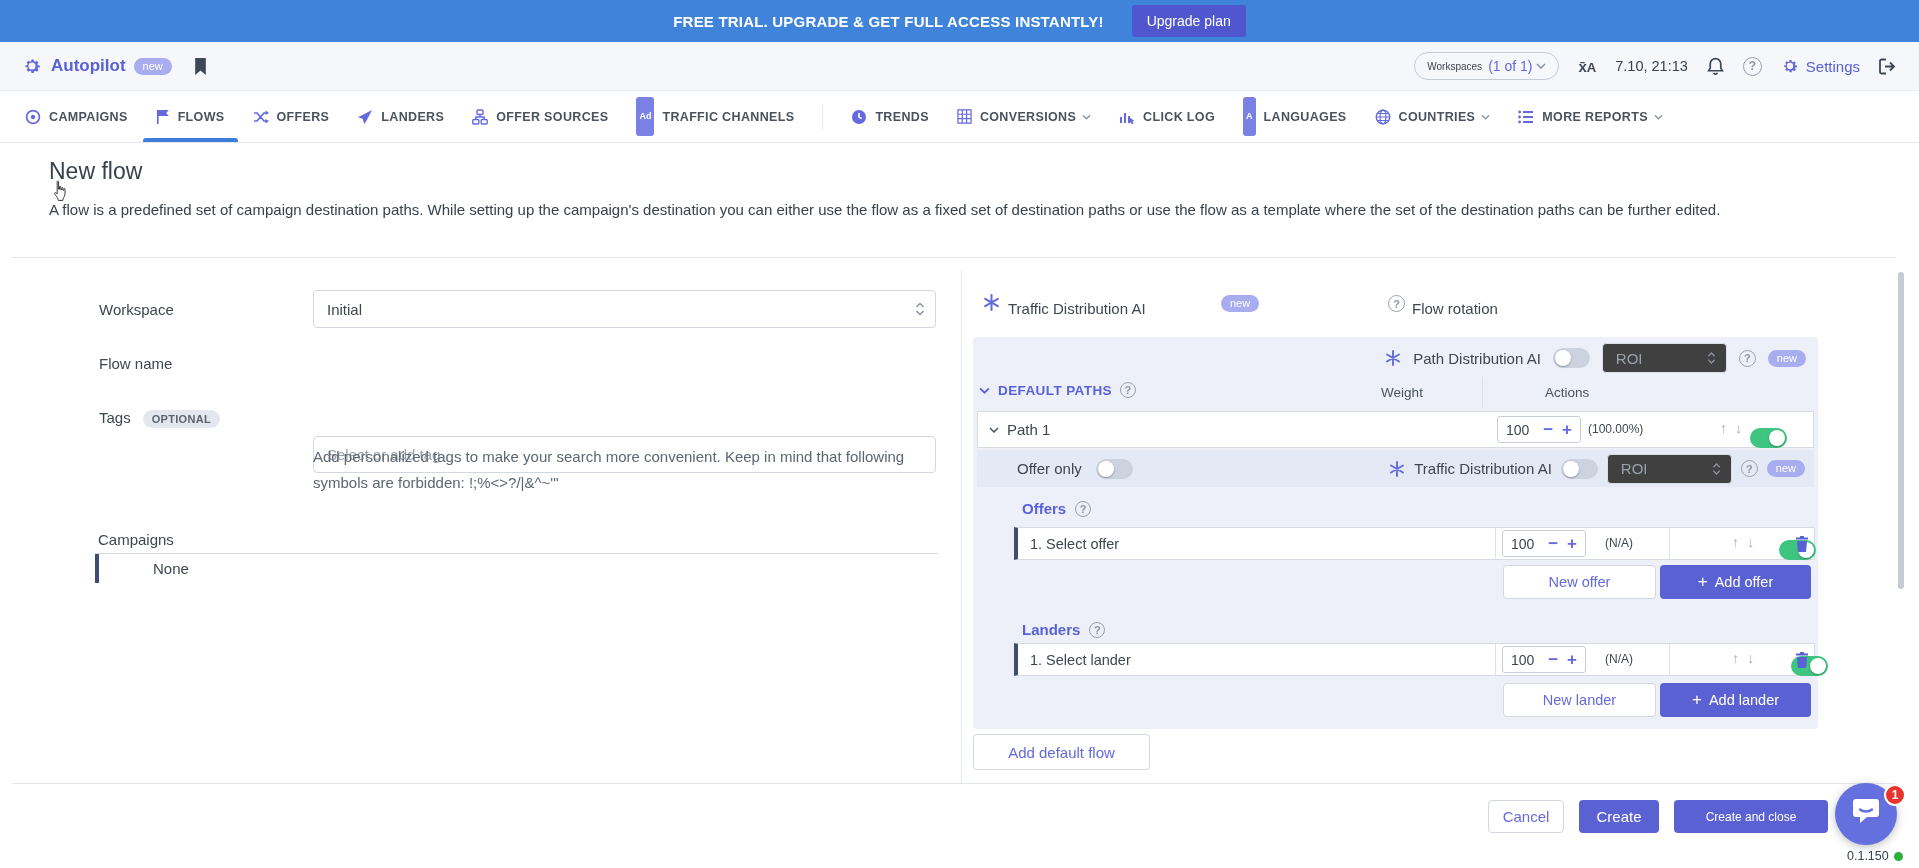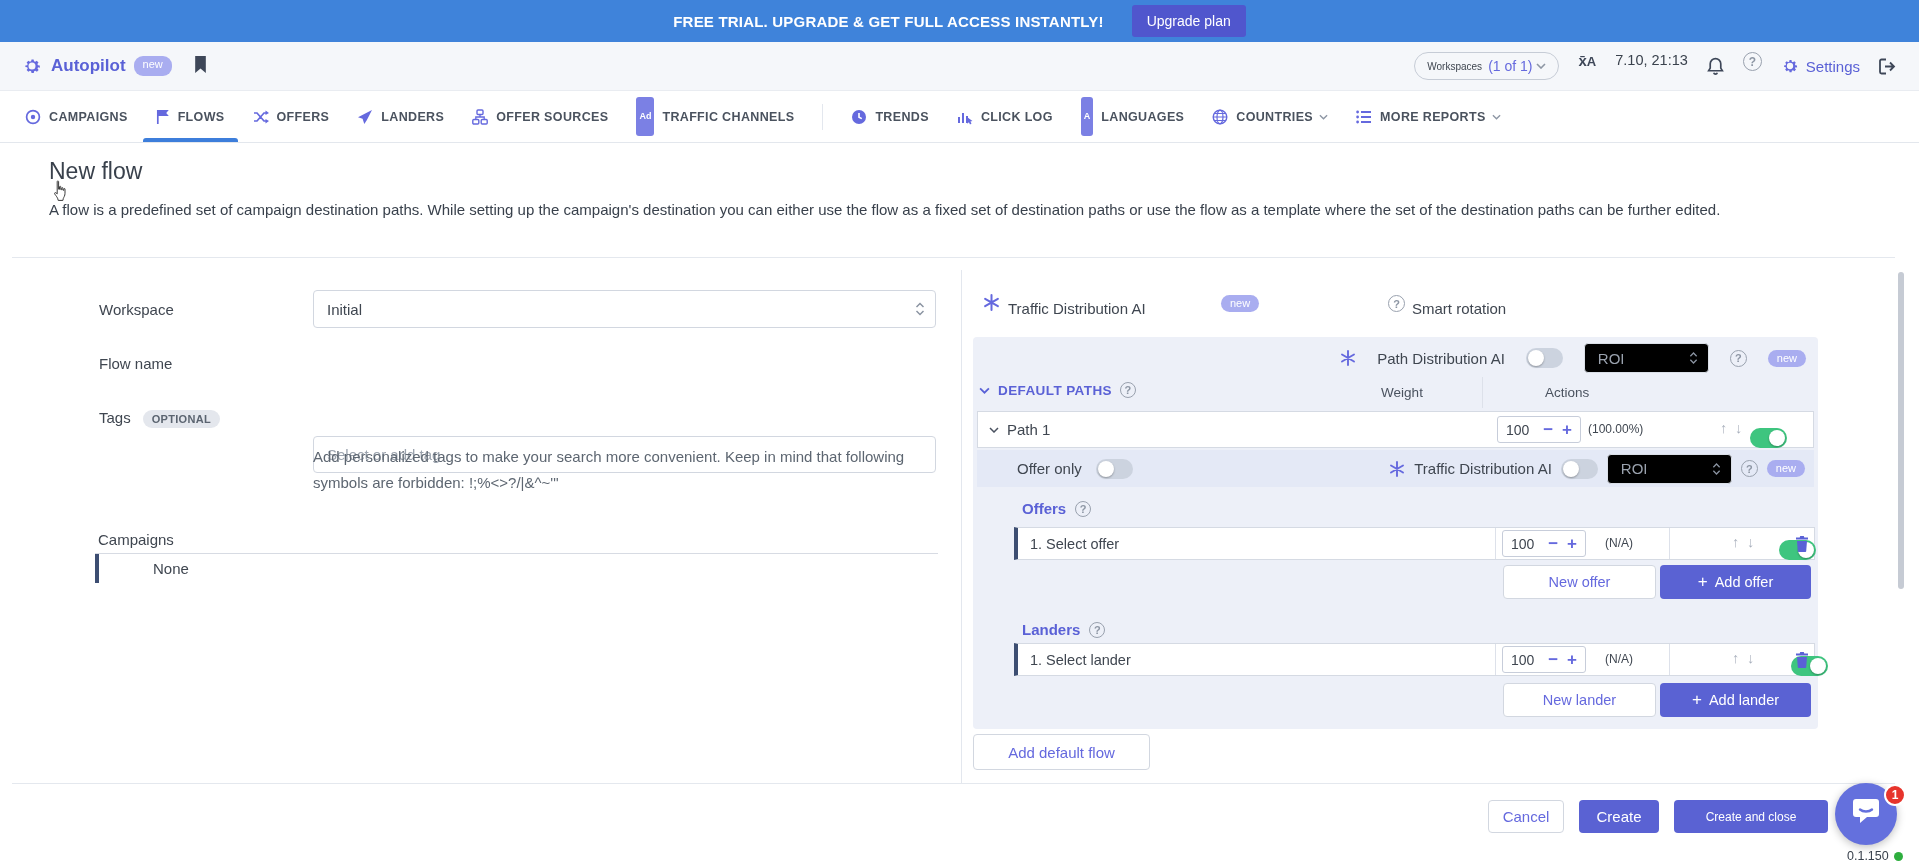--- a/index.html
+++ b/index.html
@@ -7,21 +7,21 @@
   body { font-family:"Liberation Sans", sans-serif; background:#fff; color:#3f4650; }
   .abs { position:absolute; }
 
   
   .banner { height:42px; background:#3f83da; display:flex; align-items:center; justify-content:center; gap:28px; }
   .banner-text { color:#fff; font-size:15px; font-weight:bold; letter-spacing:.2px; }
   .upgrade-btn { background:#5056cd; color:#fff; border:none; border-radius:3px; font-size:14px; padding:8px 15px; cursor:pointer; font-family:inherit; }
 
   
   .header { height:49px; background:#f5f7fa; display:flex; align-items:center; justify-content:space-between; padding:0 22px; border-bottom:1px solid #e9ecf1; }
-  .hleft, .hright { display:flex; }
+  .hleft, .hright { display:flex; align-items:center; }
   .app-title { color:#5a61d6; font-size:17px; font-weight:bold; margin-left:9px; }
   .newb { background:#a9adf0; color:#fff; font-size:11px; padding:2px 9px 3px; border-radius:9px; white-space:nowrap; }
   .hleft .newb { margin-left:8px; }
   .bookmark { margin-left:22px; color:#3e4758; display:flex; }
   .ws-pill { display:flex; align-items:center; gap:6px; border:1px solid #c6ccd6; border-radius:16px; padding:5px 12px; background:#f5f7fa; cursor:pointer; }
   .ws-pill .wlab { font-size:10px; color:#3f4650; }
   .ws-pill .wcount { font-size:14px; color:#6569de; }
   .hico { color:#3e4758; display:flex; align-items:center; cursor:pointer; }
   .hright > * { margin-left:19px; }
   .htime { font-size:14.5px; color:#3a424d; }
@@ -47,21 +47,21 @@
   .page-desc { font-size:15px; line-height:25px; color:#39414c; }
   .hdiv { border-top:1px solid #e4e8ee; height:0; }
   .vdiv { width:1px; background:#e3e7ee; }
 
   .flabel { font-size:15px; color:#3f4650; }
   .optional-badge { background:#e4e7ed; color:#5b6470; font-size:11px; font-weight:bold; padding:3px 9px; border-radius:10px; margin-left:12px; letter-spacing:.3px; }
   .input, .sel { background:#fff; border:1px solid #d2d7e0; border-radius:4px; font-size:15px; color:#3f4650; font-family:inherit; padding:0 13px; display:flex; align-items:center; position:relative; }
   input.input::placeholder { color:#9ba3ae; }
   .sel { cursor:pointer; }
   .sel .spin { position:absolute; right:10px; top:50%; transform:translateY(-50%); color:#8a93a1; display:flex; }
-  .sel.disabled { background:#000000; color:#9aa2ae; border-color:#dadfe7; }
+  .sel.disabled { background:#404040; color:#9aa2ae; border-color:#dadfe7; }
   .help-text { font-size:15px; line-height:26px; color:#5d6671; }
   .camp-list { border-top:1px solid #d7dbe3; }
   .camp-row { height:29px; display:flex; align-items:center; }
   .camp-bar { width:4px; height:29px; background:#3d4e72; }
   .camp-none { margin-left:54px; font-size:15px; color:#3f4650; }
   .color-dot { width:19px; height:19px; border-radius:50%; background:#2d3338; cursor:pointer; }
 
   
   .switch { width:37px; height:20px; border-radius:10px; background:#ccd3df; position:relative; cursor:pointer; flex:none; }
   .switch .knob { position:absolute; top:2px; left:2px; width:16px; height:16px; border-radius:50%; background:#fff; box-shadow:0 1px 2px rgba(0,0,0,.3); }
@@ -217,20 +217,33 @@
     <span class="nico">
         <svg width="16" height="16" viewBox="0 0 16 16">
           <circle cx="8" cy="8" r="7" fill="currentColor"></circle>
           <path d="M8 4v4.2l2.8 1.4" stroke="#fff" stroke-width="1.6" fill="none"></path>
         </svg>
       </span>
     <span class="nlabel">TRENDS</span>
   </div>
   <div class="nav-item">
     <span class="nico">
+        <svg width="15" height="15" viewBox="0 0 16 16">
+          <path d="M1 1h14v14H1zM1 5.6h14M1 10.2h14M5.6 1v14M10.2 1v14" stroke="currentColor" stroke-width="1.3" fill="none"></path>
+        </svg>
+      </span>
+    <span class="nlabel">CONVERSIONS</span>
+    <span class="nchev">
+        <svg width="9" height="6" viewBox="0 0 10 6">
+          <path d="M1 1l4 4 4-4" stroke="currentColor" stroke-width="1.5" fill="none"></path>
+        </svg>
+      </span>
+  </div>
+  <div class="nav-item">
+    <span class="nico">
         <svg width="16" height="16" viewBox="0 0 16 16">
           <path d="M2 14V8M6 14V4M10 14V7" stroke="currentColor" stroke-width="2"></path>
           <path d="M10.6 8.6l4.9 3.3-2.1.6 1.1 2.1-1.5.8-1.1-2.1-1.7 1.5z" fill="currentColor"></path>
         </svg>
       </span>
     <span class="nlabel">CLICK LOG</span>
   </div>
   <div class="nav-item">
     <span class="nico badge-ico">
         <i>A</i>
@@ -313,34 +326,34 @@
   <span class="aiico abs" style="left:983px;top:151px">
       <svg width="17" height="17" viewBox="0 0 16 16">
         <path d="M8 1v14M2 4.5l12 7M14 4.5l-12 7" stroke="currentColor" stroke-width="1.9" stroke-linecap="round"></path>
       </svg>
     </span>
   <span class="rowlab abs" style="left:1008px;top:157px">Traffic Distribution AI</span>
   <span class="switch abs" style="left:1170px;top:151px"><span class="knob"></span></span>
   <span class="newb abs" style="left:1221px;top:152px">new</span>
 
   <span class="qi abs" style="left:1388px;top:152px">?</span>
-  <span class="rowlab abs" style="left:1412px;top:157px">Smart rotation</span>
+  <span class="rowlab abs" style="left:1412px;top:157px">Flow rotation</span>
   <div class="sel abs" style="left:1518px;top:147px;width:293px;height:38px">
     <span>Normal rotation(random)</span>
     <span class="spin">
         <svg width="10" height="16" viewBox="0 0 10 16">
           <path d="M1.5 6L5 2.4 8.5 6M1.5 10L5 13.6 8.5 10" stroke="currentColor" stroke-width="1.4" fill="none"></path>
         </svg>
       </span>
   </div>
 
   
   <div class="paths-panel abs" style="left:973px;top:194px;width:845px;height:392px">
 
-    <div class="abs" style="top:5px;right:12px;height:32px;display:flex;align-items:center;gap:21px">
+    <div class="abs" style="top:5px;right:12px;height:32px;display:flex;align-items:center;gap:12px">
       <span class="aiico">
           <svg width="16" height="16" viewBox="0 0 16 16">
             <path d="M8 1v14M2 4.5l12 7M14 4.5l-12 7" stroke="currentColor" stroke-width="1.9" stroke-linecap="round"></path>
           </svg>
         </span>
       <span class="rowlab">Path Distribution AI</span>
       <span class="switch">
           <span class="knob"></span>
         </span>
       <div class="sel disabled" style="width:125px;height:30px">

